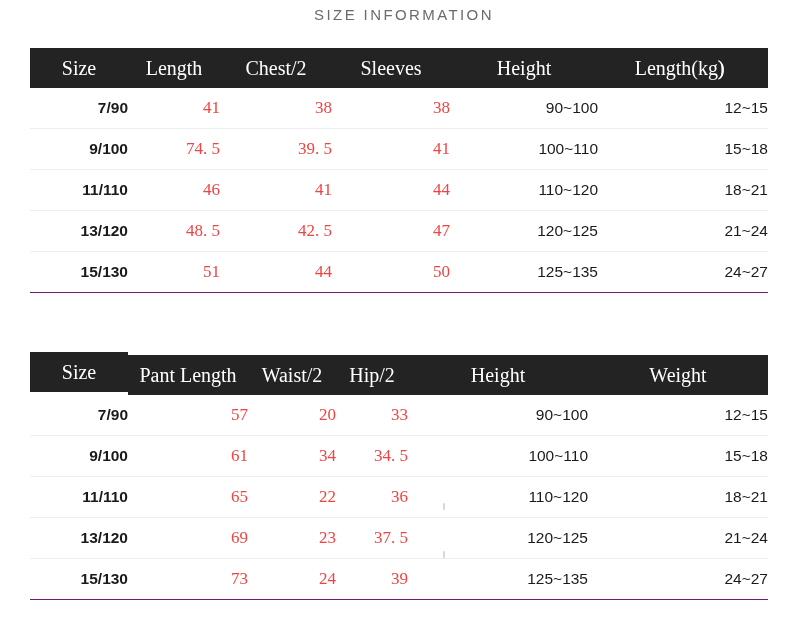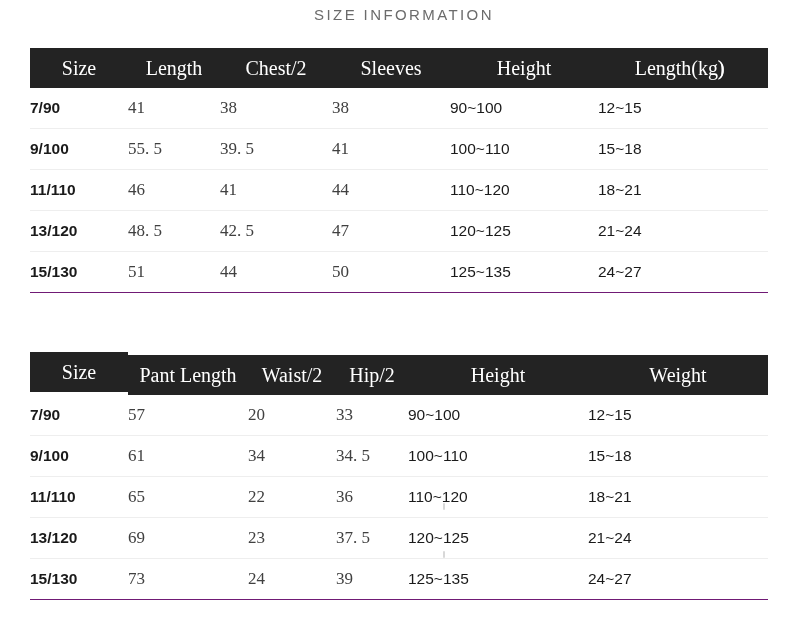--- a/index.html
+++ b/index.html
@@ -54,41 +54,41 @@
     vertical-align: middle;
     text-align: center;
     border: none;
     white-space: nowrap;
     margin-top: 48px;
   }
 
   .size-table tbody td {
     height: 40px;
     padding: 0;
-    text-align: left;
+    text-align: right;
     vertical-align: middle;
     border-bottom: 1px solid #eeeeee;
     background: #ffffff;
     white-space: nowrap;
   }
 
   
   .c-size {
     font-family: "Liberation Sans", sans-serif;
     font-weight: bold;
     font-size: 15.5px;
     color: #1a1a1a;
   }
 
   
   .c-meas {
     font-family: "Liberation Serif", serif;
     font-weight: 400;
     font-size: 17px;
-    color: #404040;
+    color: #ef4444;
   }
 
   
   .c-range {
     font-family: "Liberation Sans", sans-serif;
     font-weight: normal;
     font-size: 15.5px;
     color: #1a1a1a;
   }
 
@@ -177,21 +177,21 @@
       <tr>
         <td class="c-size">7/90</td>
         <td class="c-meas">41</td>
         <td class="c-meas">38</td>
         <td class="c-meas">38</td>
         <td class="c-range">90~100</td>
         <td class="c-range">12~15</td>
       </tr>
       <tr>
         <td class="c-size">9/100</td>
-        <td class="c-meas">55. 5</td>
+        <td class="c-meas">74. 5</td>
         <td class="c-meas">39. 5</td>
         <td class="c-meas">41</td>
         <td class="c-range">100~110</td>
         <td class="c-range">15~18</td>
       </tr>
       <tr>
         <td class="c-size">11/110</td>
         <td class="c-meas">46</td>
         <td class="c-meas">41</td>
         <td class="c-meas">44</td>

